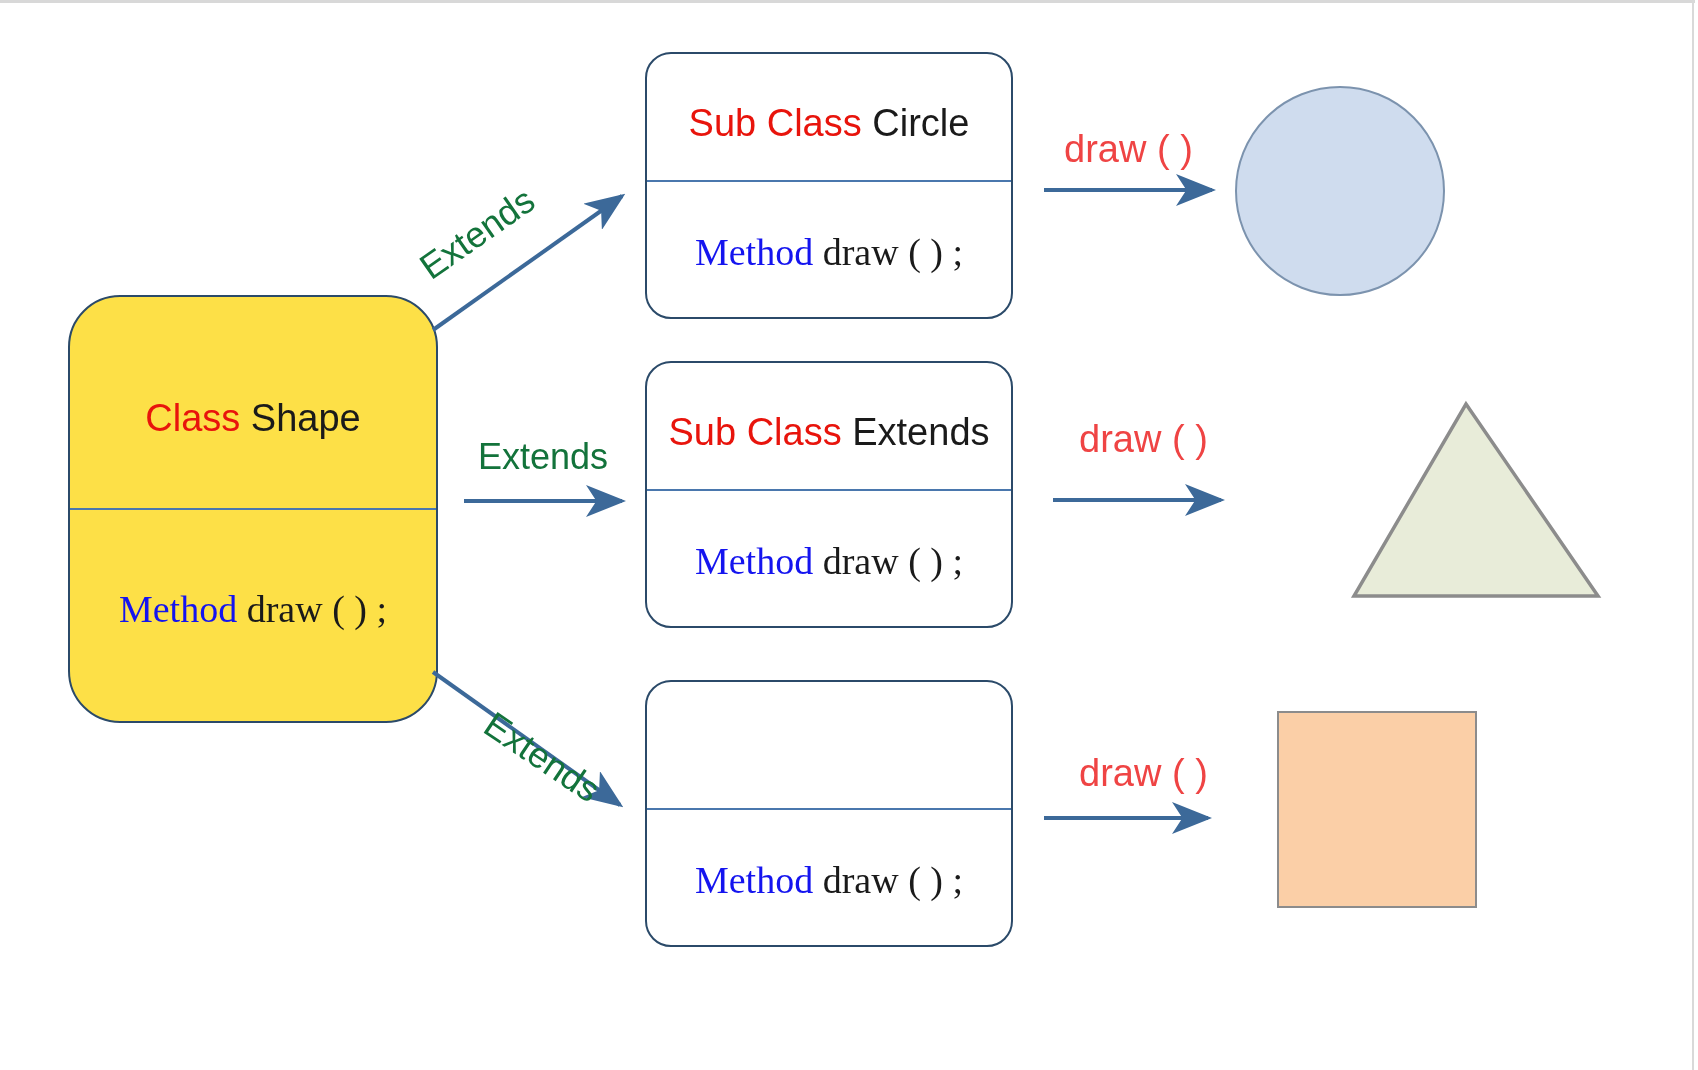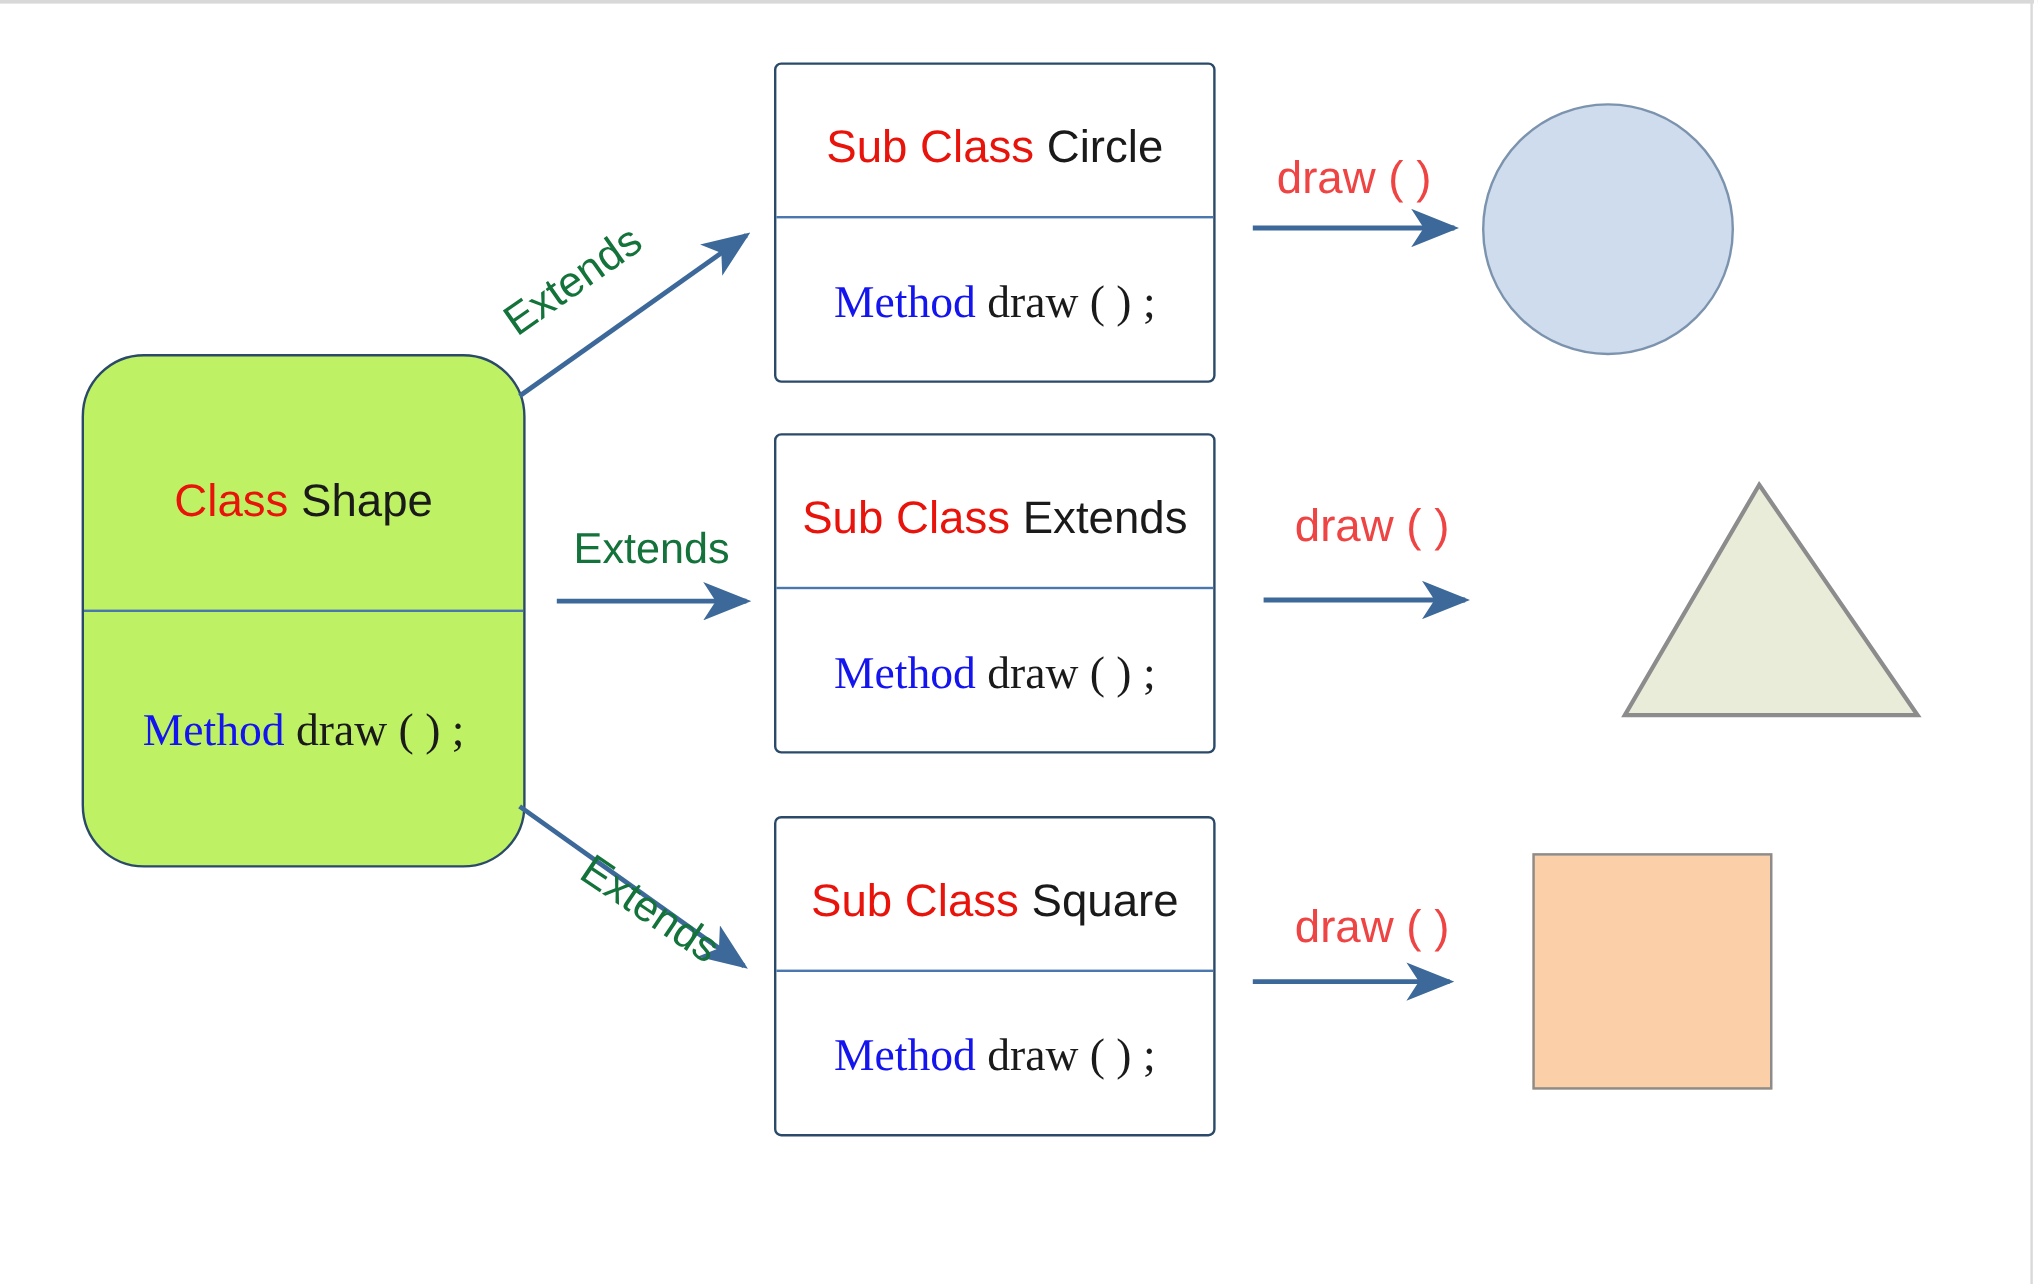--- a/index.html
+++ b/index.html
@@ -32,26 +32,26 @@
     position: absolute;
     right: 0; top: 0;
     width: 3px; height: 1070px;
     background: #ffffff;
   }
 
   
   .uml-box {
     position: absolute;
     border: 2px solid #2b4a69;
-    border-radius: 6px;
+    border-radius: 26px;
     box-sizing: border-box;
     background: #ffffff;
   }
   .uml-box.root {
-    background: #bef264;
+    background: #fde047;
     border-radius: 52px;
   }
   .uml-divider {
     position: absolute;
     left: 0;
     width: 100%;
     height: 2px;
     background: #4a77ad;
   }
   .uml-header, .uml-method {
@@ -154,24 +154,20 @@
       <span class="kw-name">Extends</span>
     </div>
     <div class="uml-divider" style="top:126px;"></div>
     <div class="uml-method" style="top:176px;">
       <span class="kw-method">Method </span>
       <span class="kw-sig">draw ( ) ;</span>
     </div>
   </div>
 
   <div class="uml-box" style="left:645px; top:680px; width:368px; height:267px;">
-    <div class="uml-header" style="top:48px;">
-      <span class="kw-class">Sub Class </span>
-      <span class="kw-name">Square</span>
-    </div>
     <div class="uml-divider" style="top:126px;"></div>
     <div class="uml-method" style="top:176px;">
       <span class="kw-method">Method </span>
       <span class="kw-sig">draw ( ) ;</span>
     </div>
   </div>
 
   <svg class="arrow-svg" style="left:0px; top:0px; width:1698px; height:1070px;" viewBox="0 0 1698 1070">
     <defs>
       <marker id="ah" markerWidth="10" markerHeight="8" refX="9" refY="4" orient="auto" markerUnits="strokeWidth">

